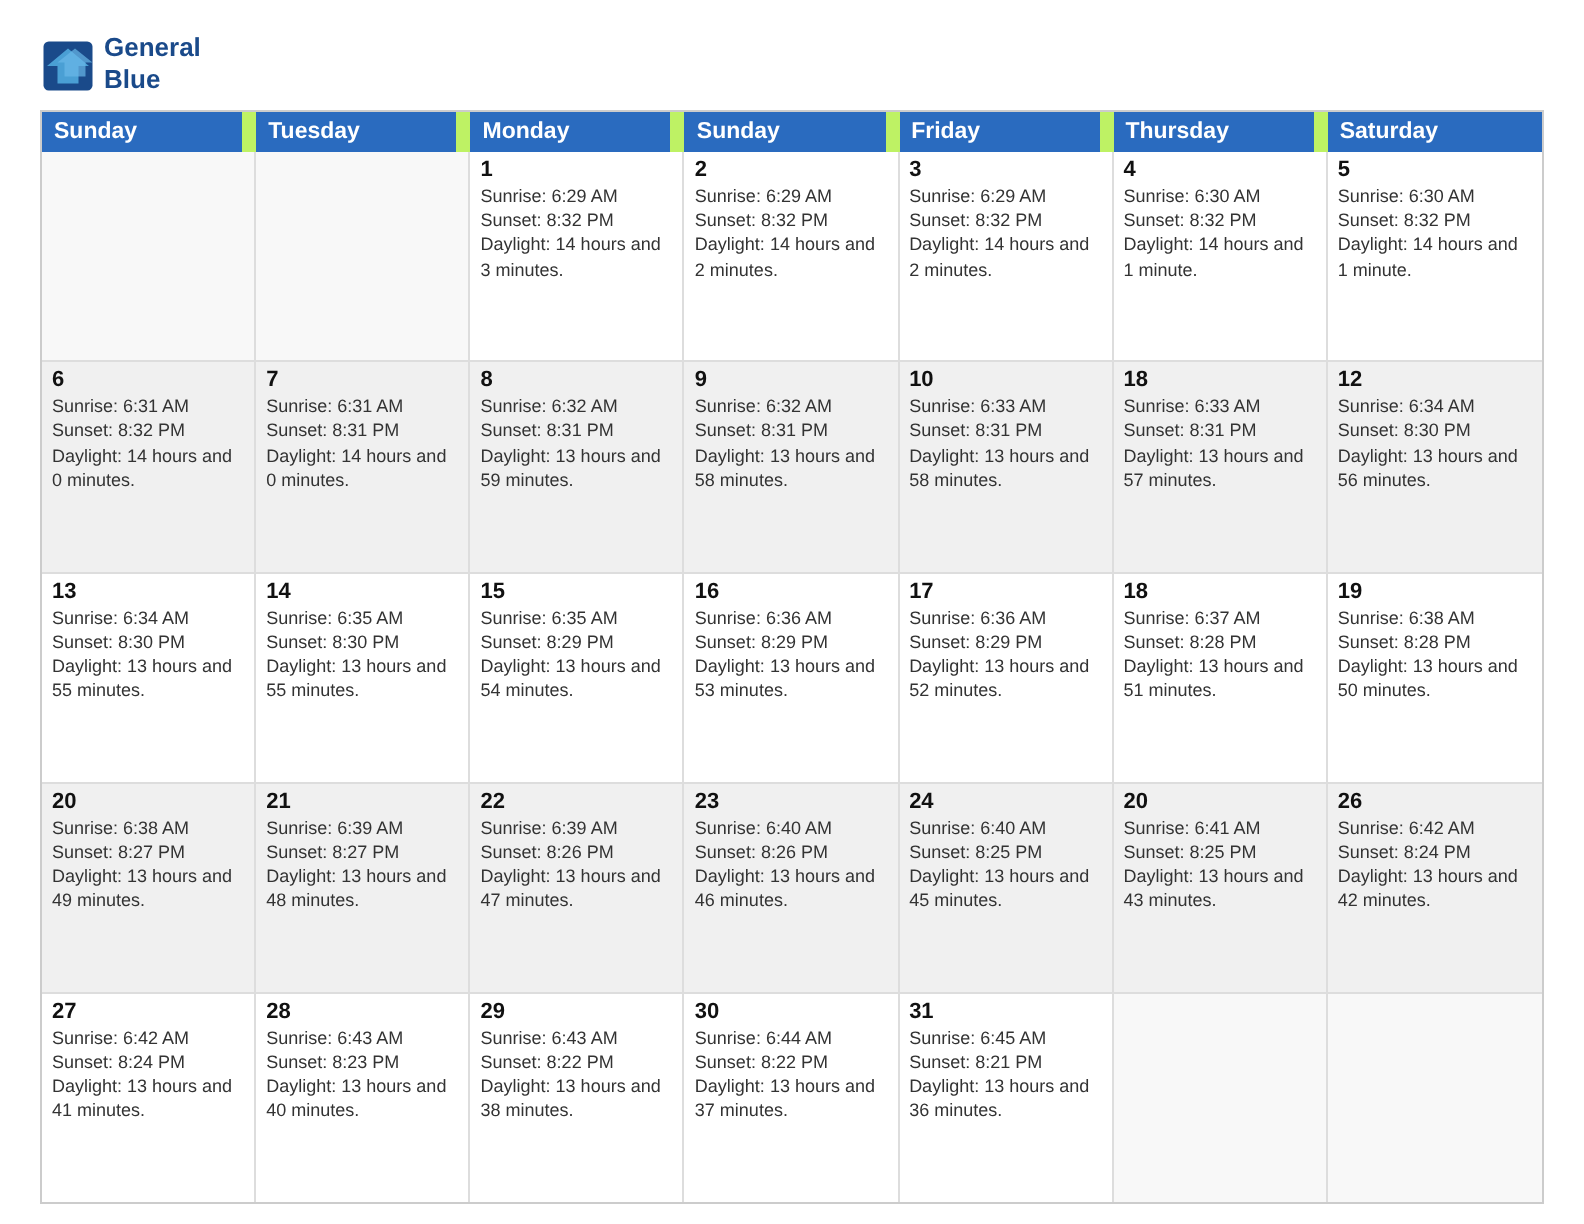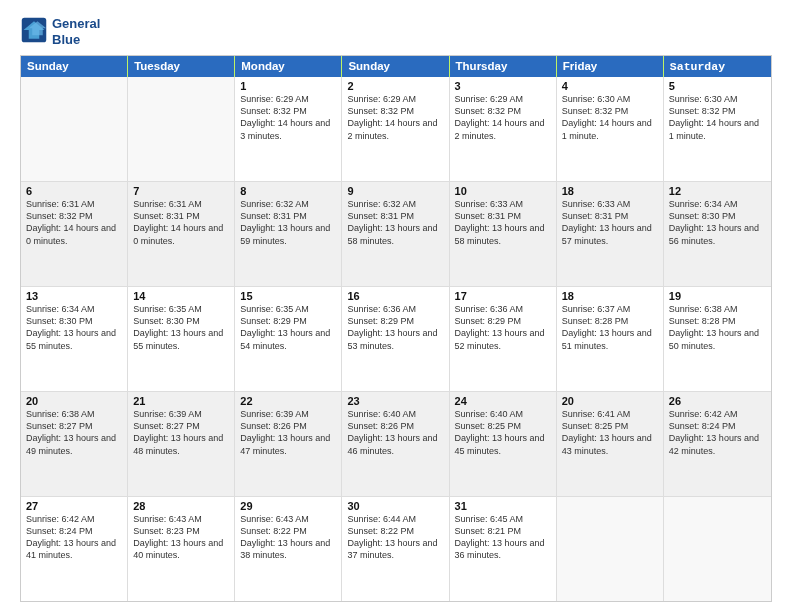--- a/index.html
+++ b/index.html
@@ -18,21 +18,21 @@
       flex-direction: column;
     }
     .header {
       display: flex;
       justify-content: space-between;
       align-items: flex-start;
       margin-bottom: 8px;
     }
     .logo {
       display: flex;
-      align-items: flex-start;
+      align-items: flex-end;
       gap: 4px;
     }
     .logo-text {
       font-size: 13px;
       font-weight: bold;
       color: #1a4a8a;
       line-height: 1.2;
     }
     .logo-icon {
       width: 28px;
@@ -62,23 +62,23 @@
       display: grid;
       grid-template-columns: repeat(7, 1fr);
       background: #2a6bbf;
     }
     .cal-header-cell {
       color: #fff;
       font-size: 11.5px;
       font-weight: bold;
       padding: 4px 6px;
       text-align: left;
-      border-right: 1px solid #bef264;
-    }
-    .cal-header-cell:last-child { border-right: none; font-family: Liberation Mono, monospace; }
+      border-right: 7px solid #bef264;
+    }
+    .cal-header-cell:last-child { border-right: none; }
     .cal-body {
       flex: 1;
       display: flex;
       flex-direction: column;
     }
     .cal-row {
       display: grid;
       grid-template-columns: repeat(7, 1fr);
       flex: 1;
       border-bottom: 1px solid #ddd;
@@ -128,22 +128,22 @@
       <div class="subtitle"></div>
     </div>
   </div>
 
   <div class="calendar">
     <div class="cal-header">
     <div class="cal-header-cell">Sunday</div>
         <div class="cal-header-cell">Tuesday</div>
         <div class="cal-header-cell">Monday</div>
         <div class="cal-header-cell">Sunday</div>
+        <div class="cal-header-cell">Friday</div>
         <div class="cal-header-cell">Thursday</div>
-        <div class="cal-header-cell">Friday</div>
         <div class="cal-header-cell">Saturday</div>
       </div>
     <div class="cal-body">
     <div class="cal-row">
           <div class="cal-cell empty"></div>
           <div class="cal-cell empty"></div>
           <div class="cal-cell">
             <div class="day-num">1</div>
             <div class="cell-text">Sunrise: 6:29 AM<br>Sunset: 8:32 PM<br>Daylight: 14 hours and 3 minutes.</div>
           </div>

